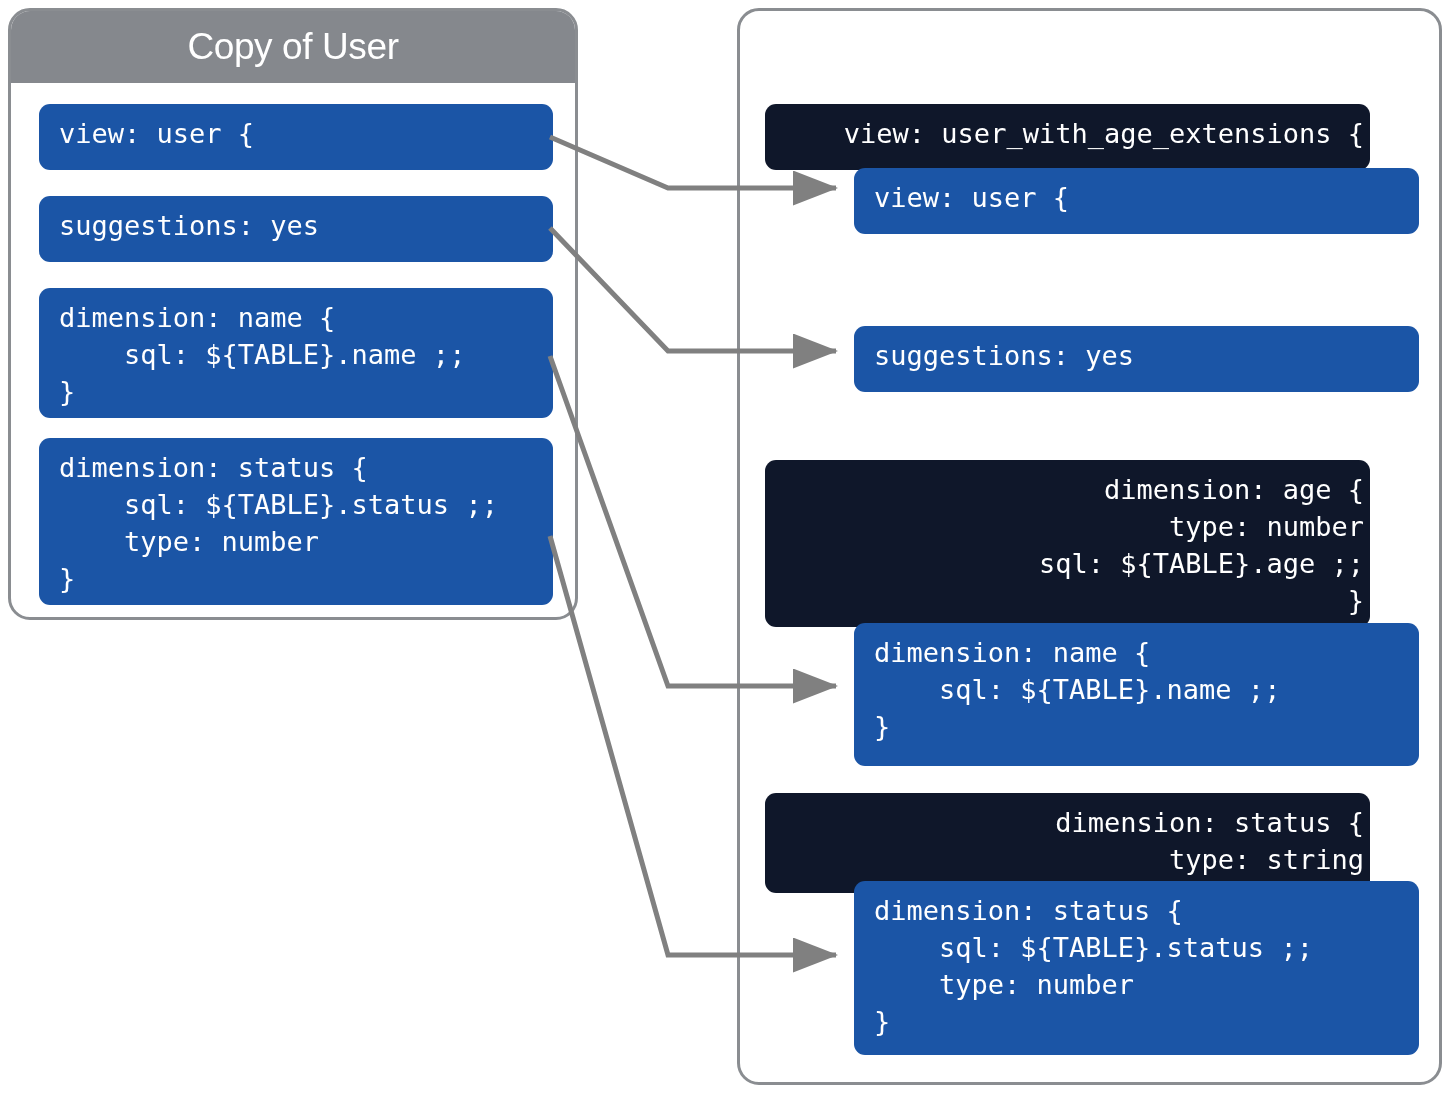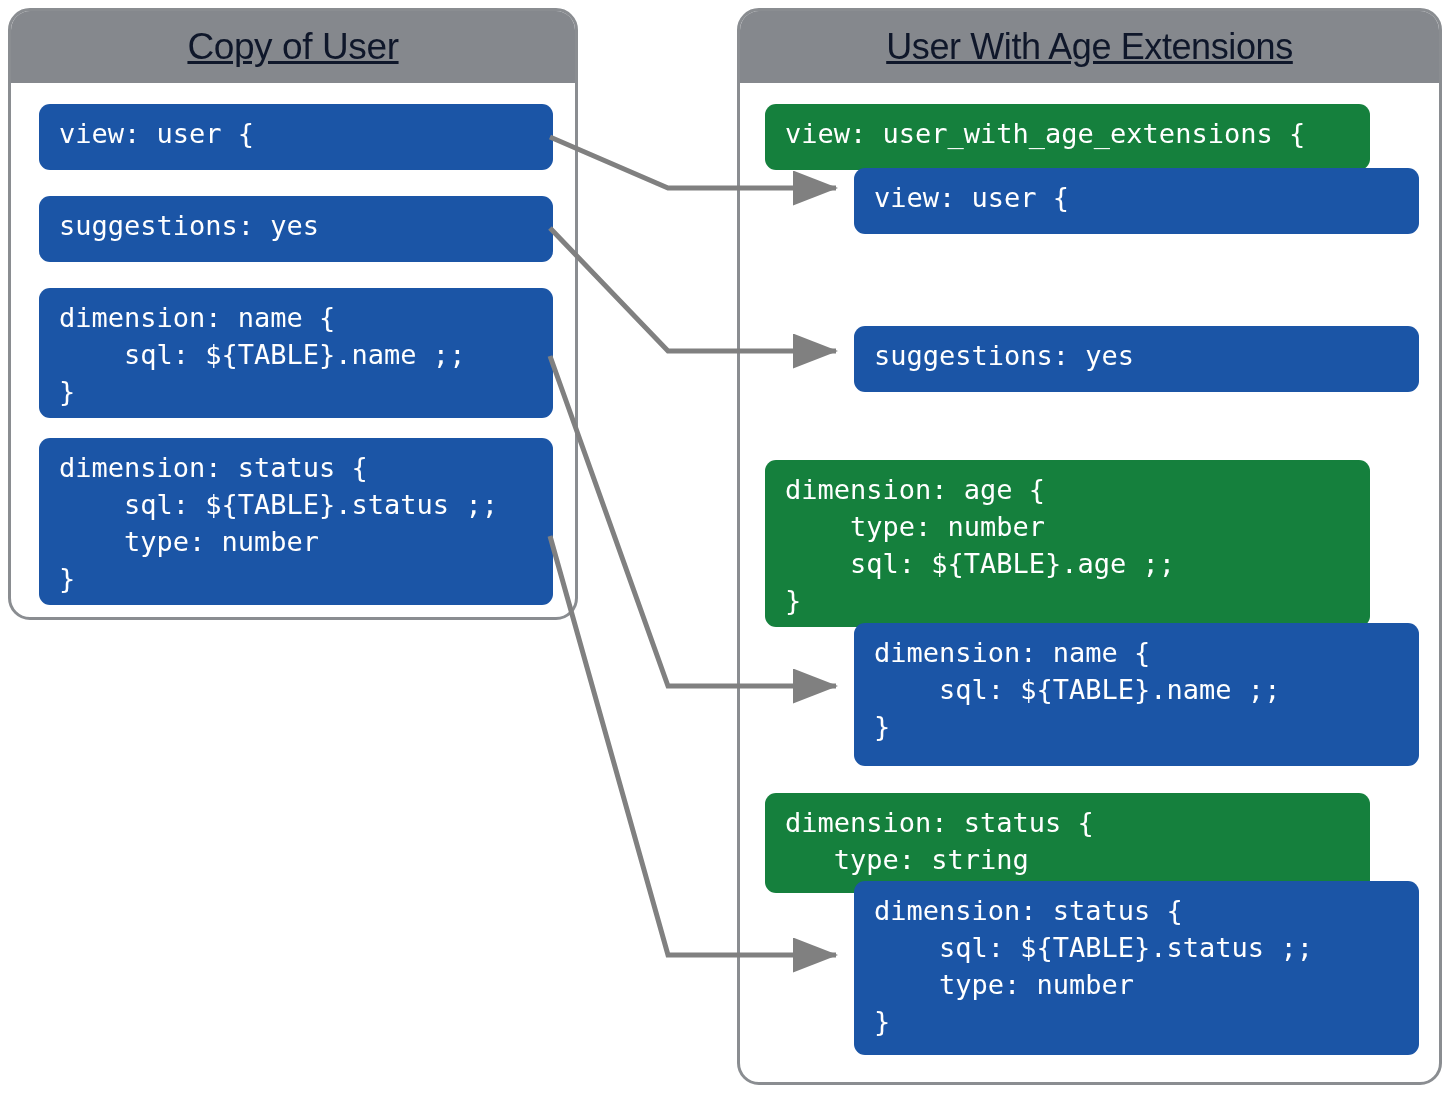--- a/index.html
+++ b/index.html
@@ -30,45 +30,44 @@
   .panel-header {
     position: absolute;
     left: 0; top: 0; right: 0;
     height: 72px;
     background: #85888D;
     display: flex;
     align-items: center;
     justify-content: center;
   }
   .panel-title {
-    color: #0f172a;
+    color: #ffffff;
     font-size: 37px;
     font-weight: 400;
     letter-spacing: -0.4px;
     font-family: "Liberation Sans", sans-serif;
     white-space: nowrap;
-    text-decoration: underline;
   }
   #panel-right .panel-title { font-size: 36px; }
 
   
   .code-box {
     position: absolute;
     box-sizing: border-box;
     border-radius: 11px;
     color: #ffffff;
     font-family: "DejaVu Sans Mono", "Liberation Mono", monospace;
     font-size: 27px;
     line-height: 37px;
     white-space: pre;
     padding: 11px 6px 11px 20px;
     overflow: hidden;
   }
   .c-dark  { background: #1B55A6; }
-  .c-light { background: #15803d; }
+  .c-light { background: #0f172a; text-align: right; }
 
   
   .layer-base { z-index: 3; }
   .layer-over { z-index: 4; }
 
   
   #connectors {
     position: absolute;
     left: 0; top: 0;
     width: 1450px;
@@ -93,23 +92,20 @@
     sql: ${TABLE}.name ;;
 }</div>
 
   <div class="code-box c-dark layer-base" style="left:28px; top:427px; width:514px; height:167px;">dimension: status {
     sql: ${TABLE}.status ;;
     type: number
 }</div>
 </div>
 
 <div class="panel" id="panel-right">
-  <div class="panel-header">
-    <span class="panel-title">User With Age Extensions</span>
-  </div>
 
   <div class="code-box c-light layer-base" style="left:25px; top:93px; width:605px; height:66px;">view: user_with_age_extensions {</div>
 
   <div class="code-box c-over c-dark layer-over" style="left:114px; top:157px; width:565px; height:66px;">view: user {</div>
 
 
   <div class="code-box c-dark layer-over" style="left:114px; top:315px; width:565px; height:66px;">suggestions: yes</div>
 
   <div class="code-box c-light layer-base" style="left:25px; top:422px; width:605px; height:167px;margin-top:27px;">dimension: age {
     type: number

